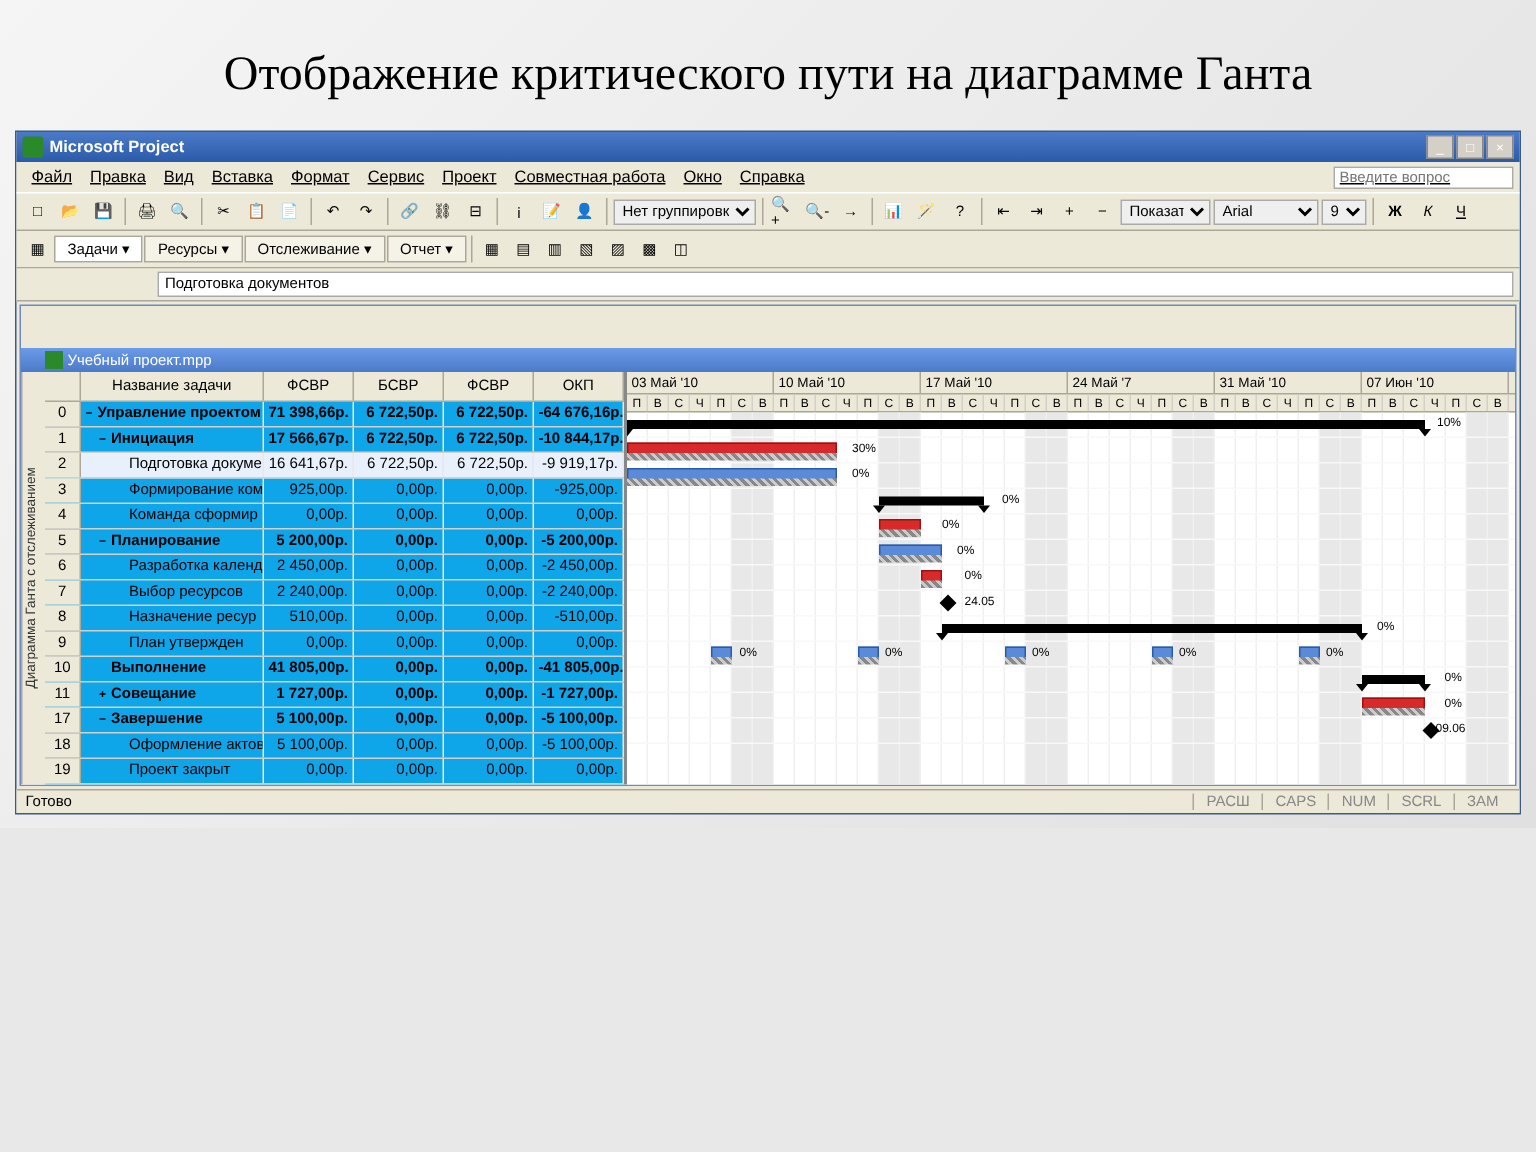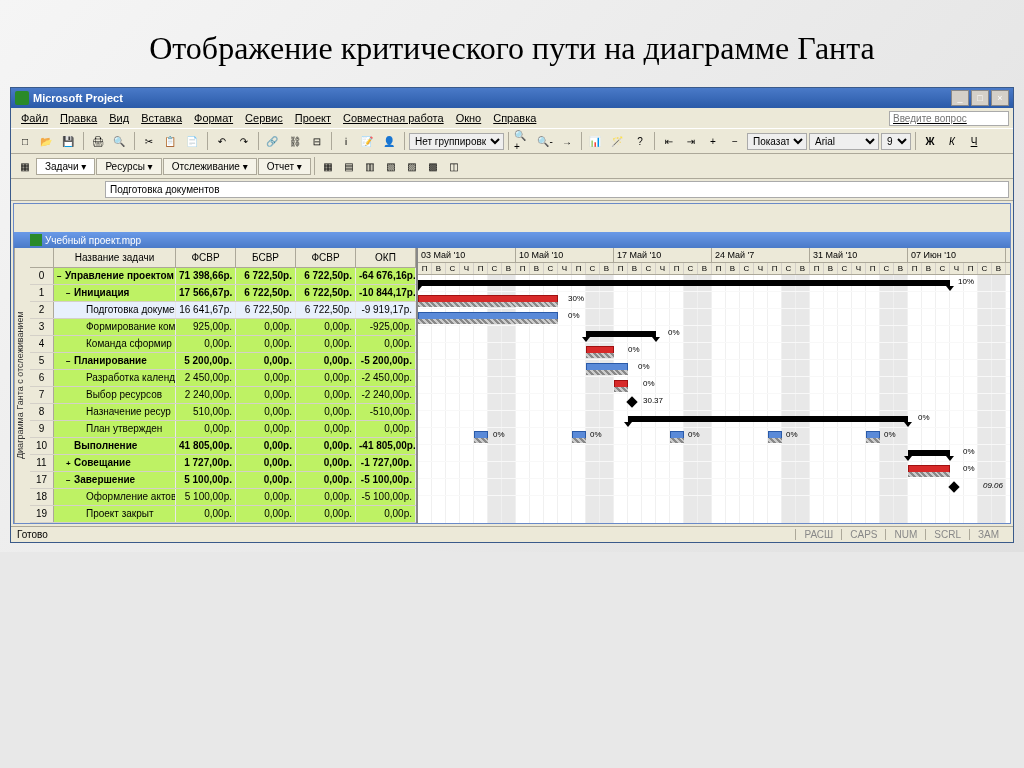--- a/index.html
+++ b/index.html
@@ -25,21 +25,21 @@
 .toolbar-tabs { display: flex; background: #ece9d8; border-bottom: 1px solid #aca899; padding: 2px 4px; gap: 1px; align-items: center; }
 .ttab { padding: 2px 8px; font-size: 10px; border: 1px solid #aca899; background: #f5f3e8; cursor: pointer; }
 .ttab.active { background: #fff; }
 .formula-bar { display: flex; background: #ece9d8; border-bottom: 1px solid #aca899; padding: 2px 4px; align-items: center; }
 .formula-input { flex: 1; font-size: 10px; border: 1px solid #aaa; padding: 2px 4px; background: #fff; margin-left: 90px; }
 .doc-window { flex: 1; display: flex; flex-direction: column; border: 1px solid #6a8ac8; margin: 2px; }
 .doc-titlebar { background: linear-gradient(#6a9ae8, #4a7ac8); color: #fff; padding: 2px 16px; font-size: 10px; display: flex; align-items: center; margin-top: 28px; }
 .doc-icon { width: 12px; height: 12px; background: #2a8a2a; margin-right: 3px; }
 .content-area { flex: 1; display: flex; background: #fff; overflow: hidden; }
 .side-label { width: 16px; background: #ece9d8; border-right: 1px solid #aca899; writing-mode: vertical-rl; transform: rotate(180deg); text-align: center; font-size: 9px; padding: 4px 0; color: #333; }
-.task-table { width: 388px; border-right: 2px solid #888; background: #bef264; display: flex; flex-direction: column; overflow: hidden; }
+.task-table { width: 388px; border-right: 2px solid #888; background: #0ea5e9; display: flex; flex-direction: column; overflow: hidden; }
 .table-header { display: flex; background: #ece9d8; border-bottom: 1px solid #aca899; font-size: 10px; }
 .th { border-right: 1px solid #aca899; padding: 4px 2px; text-align: center; overflow: hidden; white-space: nowrap; }
 .th-row { width: 24px; }
 .th-name { width: 120px; flex: 1; }
 .th-col { width: 60px; }
 .table-body { flex: 1; overflow: hidden; }
 .task-row { display: flex; border-bottom: 1px solid #d4d0c8; font-size: 10px; height: 17px; }
 .task-row.sel { background: #e8f0fc; }
 .td { border-right: 1px solid #e8e8e8; padding: 2px 3px; overflow: hidden; white-space: nowrap; }
 .td-row { width: 24px; background: #ece9d8; text-align: center; border-right: 1px solid #aca899; }
@@ -444,21 +444,21 @@
                   <div class="bar baseline" style="left: 168px; width: 42px;"></div>
                   <div class="bar-label" style="left: 220px;">0%</div>
                 </div>
                 <div class="gantt-row">
                   <div class="bar critical" style="left: 196px; width: 14px;"></div>
                   <div class="bar baseline" style="left: 196px; width: 14px;"></div>
                   <div class="bar-label" style="left: 225px;">0%</div>
                 </div>
                 <div class="gantt-row">
                   <div class="milestone" style="left: 210px;"></div>
-                  <div class="bar-label" style="left: 225px;">30.37</div>
+                  <div class="bar-label" style="left: 225px;">24.05</div>
                 </div>
                 <div class="gantt-row">
                   <div class="bar summary" style="left: 210px; width: 280px;"></div>
                   <div class="bar-label" style="left: 500px;">0%</div>
                 </div>
                 <div class="gantt-row">
                   <div class="bar task" style="left: 56px; width: 14px;"></div>
                   <div class="bar baseline" style="left: 56px; width: 14px;"></div>
                   <div class="bar task" style="left: 154px; width: 14px;"></div>
                   <div class="bar baseline" style="left: 154px; width: 14px;"></div>
@@ -478,21 +478,21 @@
                   <div class="bar summary" style="left: 490px; width: 42px;"></div>
                   <div class="bar-label" style="left: 545px;">0%</div>
                 </div>
                 <div class="gantt-row">
                   <div class="bar critical" style="left: 490px; width: 42px;"></div>
                   <div class="bar baseline" style="left: 490px; width: 42px;"></div>
                   <div class="bar-label" style="left: 545px;">0%</div>
                 </div>
                 <div class="gantt-row">
                   <div class="milestone" style="left: 532px;"></div>
-                  <div class="bar-label" style="left: 565px; font-style: italic;">09.06</div>
+                  <div class="bar-label" style="left: 539px;">09.06</div>
                 </div>
               </div>
           </div>
         </div>
       </div>
     </div>
 
     <div class="statusbar">
       <div class="status-text">Готово</div>
       <div class="status-ind">РАСШ</div>

